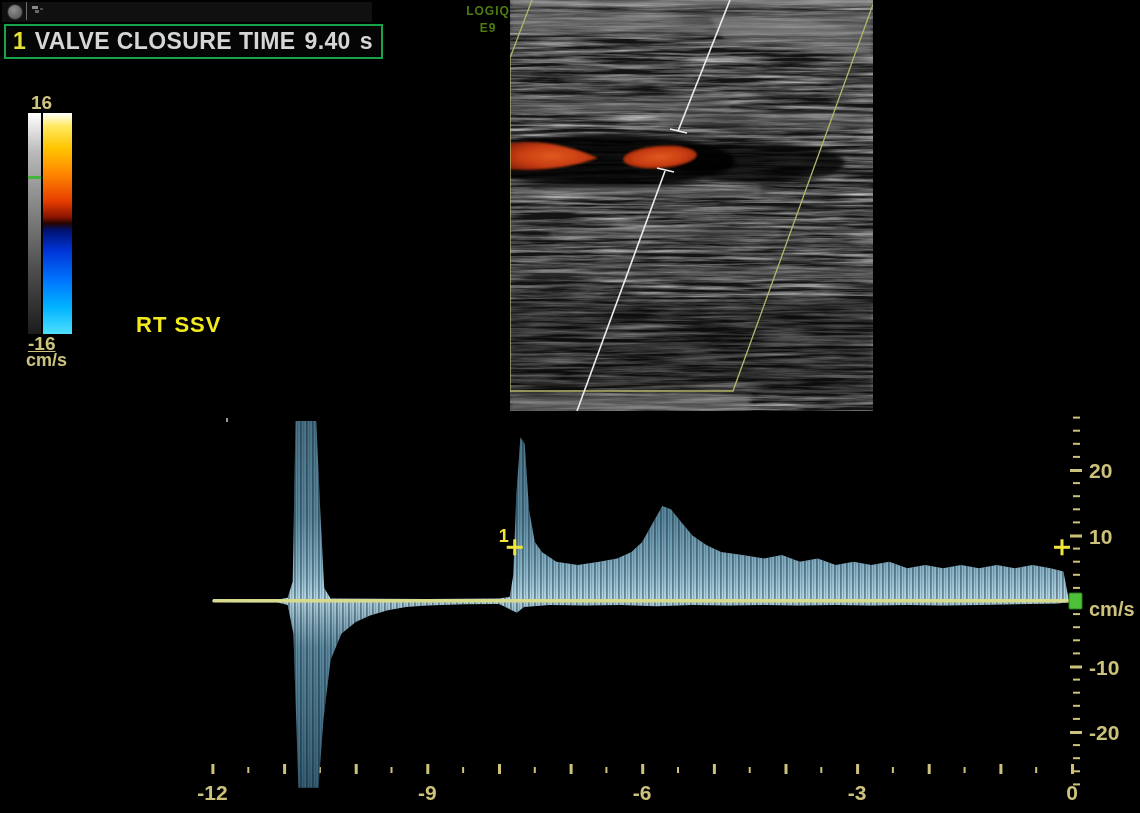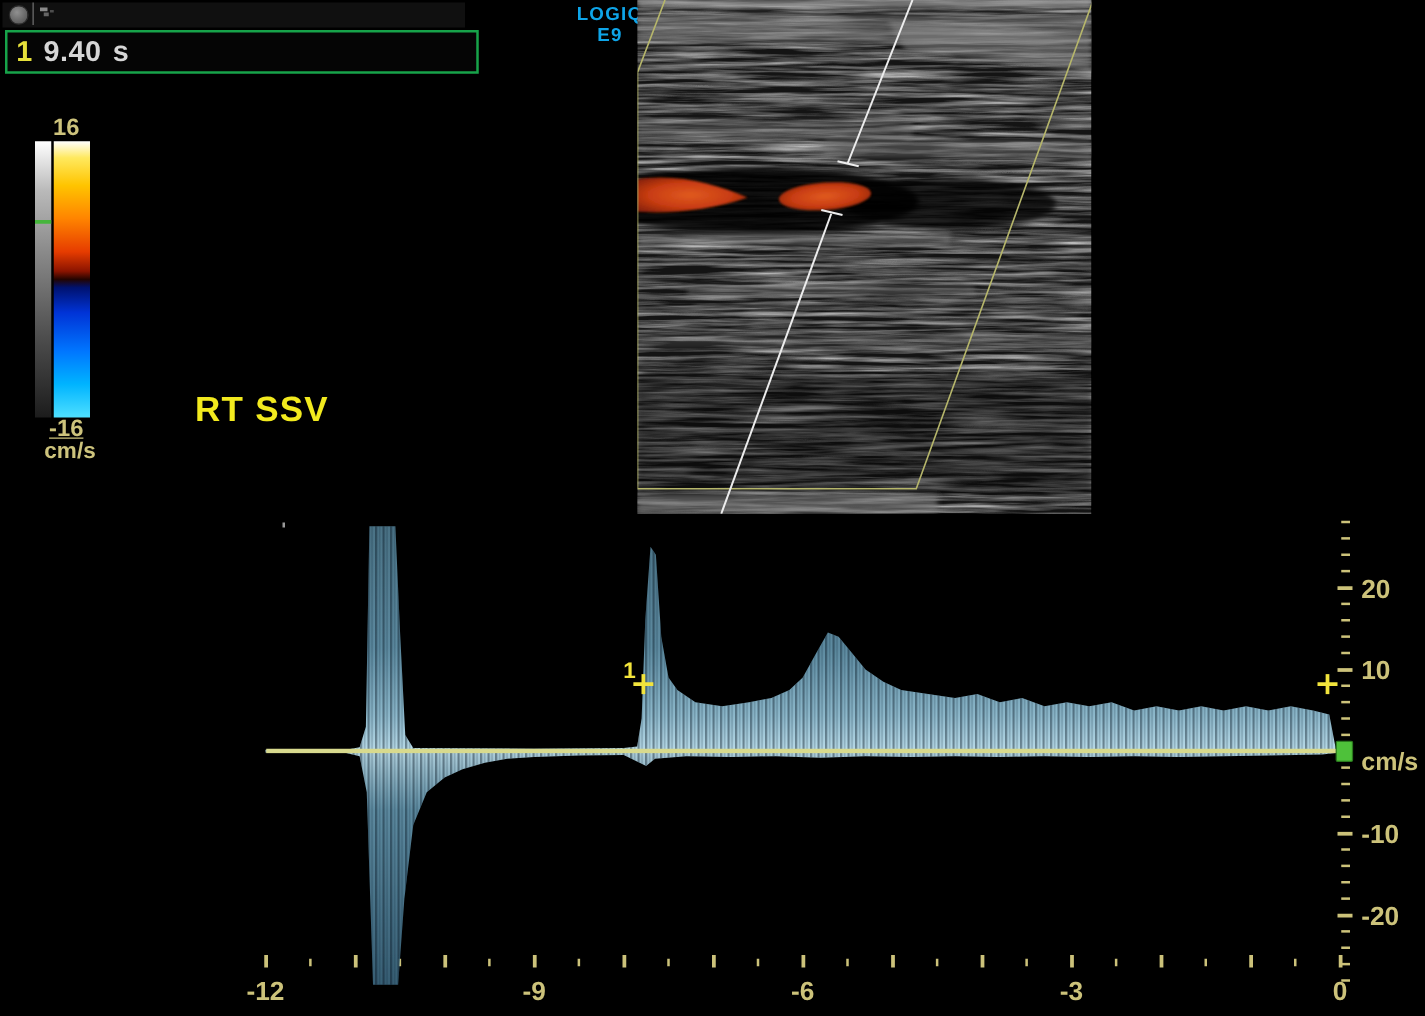--- a/index.html
+++ b/index.html
@@ -12,50 +12,51 @@
                 background:radial-gradient(circle at 40% 35%,#909090,#4a4a4a);border:1px solid #2a2a2a;}
   .strip-divider{position:absolute;left:24px;top:0;width:1px;height:18px;background:#6f6f6f;}
   .glyph{position:absolute;background:#8a8a8a;}
   
   .measure-box{position:absolute;left:4px;top:24px;width:368px;height:31px;
                border:2px solid #17a34a;background:#050505;display:flex;align-items:center;
                padding-left:7px;gap:9px;}
   .measure-index{color:#e6e03a;font-size:23px;font-weight:bold;}
   .measure-text{color:#d6d6d6;font-size:23px;font-weight:bold;letter-spacing:.4px;white-space:pre;}
   
-  .brand{position:absolute;left:440px;top:3px;width:96px;text-align:center;color:#0ea5e9;
-         font-weight:bold;font-size:15px;line-height:17px;letter-spacing:1px;}
+  .brand{position:absolute;left:440px;top:3px;width:96px;text-align:center;color:#4d7c0f;
+         font-weight:bold;font-size:12px;line-height:17px;letter-spacing:1px;}
   
   .graybar{position:absolute;left:28px;top:113px;width:13px;height:221px;
            background:linear-gradient(#ffffff,#b9b9b9 18%,#8a8a8a 40%,#4f4f4f 70%,#1c1c1c);}
   .graybar-tick{position:absolute;left:28px;top:176px;width:13px;height:3px;background:#46b53c;}
   .colorbar{position:absolute;left:43px;top:113px;width:29px;height:221px;
             background:linear-gradient(#ffffff 0%,#ffe95e 6%,#ffc400 16%,#ff8400 28%,#e63c00 40%,
             #8c1400 47%,#230400 50%,#001270 53%,#0033d6 62%,#0076ff 76%,#00b4ff 88%,#4fe0ff 100%);}
-  .cbar-label{position:absolute;color:#cdc37c;font-weight:bold;font-size:19px;text-align:center;}
-  .rt-ssv{position:absolute;left:156px;top:312px;color:#f2ea1e;font-weight:bold;font-size:28px;
+  .cbar-label{position:absolute;color:#cdc37c;font-weight:bold;font-size:19px;text-align:left;}
+  .rt-ssv{position:absolute;left:136px;top:312px;color:#f2ea1e;font-weight:bold;font-size:22px;
           letter-spacing:1px;}
   #bmode{position:absolute;left:510px;top:0;width:363px;height:411px;}
   #spectral{position:absolute;left:0;top:0;width:1140px;height:813px;}
 </style>
 </head>
 <body>
 
 <div id="stage">
 
   <div class="thumb-strip">
     <div class="probe-circle"></div>
     <div class="strip-divider"></div>
     <div class="glyph" style="left:30px;top:4px;width:6px;height:3px;"></div>
     <div class="glyph" style="left:33px;top:8px;width:4px;height:3px;opacity:.7;"></div>
     <div class="glyph" style="left:38px;top:6px;width:3px;height:2px;opacity:.5;"></div>
   </div>
 
   <div class="measure-box">
     <span class="measure-index">1</span>
+    <span class="measure-text">VALVE CLOSURE TIME</span>
     <span class="measure-text">9.40</span>
     <span class="measure-text">s</span>
   </div>
 
   <div class="brand">
     <div>LOGIQ</div>
     <div>E9</div>
   </div>
 
   <div class="cbar-label" style="left:31px;top:92px;width:44px;">16</div>

